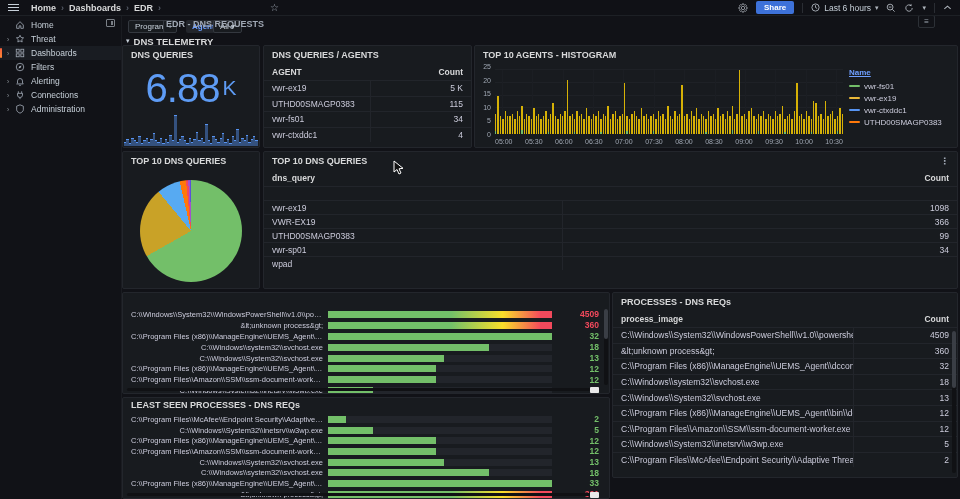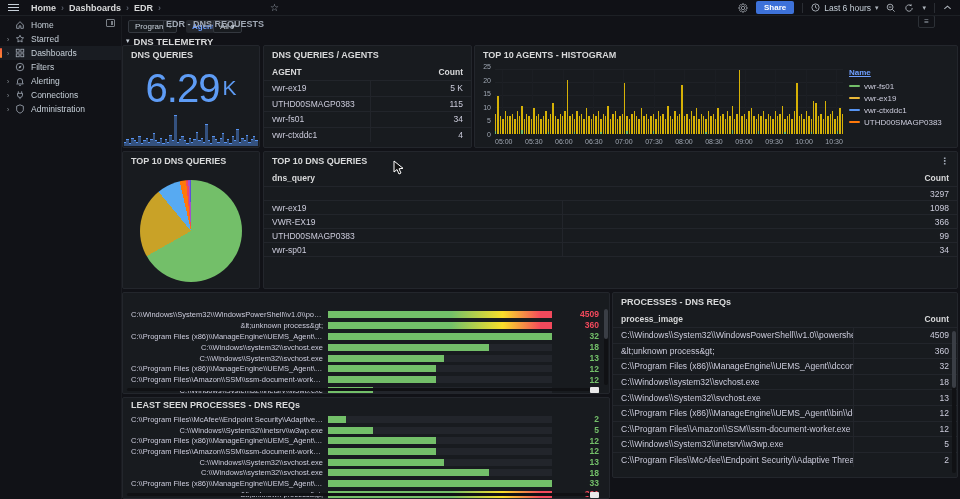--- a/index.html
+++ b/index.html
@@ -174,21 +174,21 @@
         </span>
         <span class="sb-label">Home</span>
       </div>
       <div class="sb-item">
         <span class="sb-chev">›</span>
         <span class="sb-icon">
           <svg width="10" height="10" viewBox="0 0 12 12">
             <path d="M6 1.5l1.3 2.7 3 .4-2.2 2.1.5 2.9L6 8.2 3.4 9.6l.5-2.9L1.7 4.6l3-.4z" fill="none" stroke="currentColor"></path>
           </svg>
         </span>
-        <span class="sb-label">Starred</span>
+        <span class="sb-label">Threat</span>
       </div>
       <div class="sb-item active">
         <span class="sb-chev">›</span>
         <span class="sb-icon">
           <svg width="10" height="10" viewBox="0 0 12 12">
             <rect x="1.5" y="1.5" width="3.5" height="3.5" fill="none" stroke="currentColor"></rect>
             <rect x="7" y="1.5" width="3.5" height="3.5" fill="none" stroke="currentColor"></rect>
             <rect x="1.5" y="7" width="3.5" height="3.5" fill="none" stroke="currentColor"></rect>
             <rect x="7" y="7" width="3.5" height="3.5" fill="none" stroke="currentColor"></rect>
           </svg>
@@ -246,21 +246,21 @@
 <div class="dash-menu-btn">≡</div>
 
 <div class="row-header">
   <span class="row-chev">▾</span>
   <span>DNS TELEMETRY</span>
 </div>
 
 <div class="panel" style="left:122px;top:45px;width:138px;height:103px;">
   <div class="p-title">DNS QUERIES</div>
   <div class="stat-wrap">
-    <span class="stat-num">6.29</span>
+    <span class="stat-num">6.88</span>
     <span class="stat-unit">K</span>
   </div>
   <div class="spark" id="spark">
       <i style="height: 12%;"></i>
       <i style="height: 20%;"></i>
       <i style="height: 8%;"></i>
       <i style="height: 24%;"></i>
       <i style="height: 16%;"></i>
       <i style="height: 12%;"></i>
       <i style="height: 28%;"></i>
@@ -565,39 +565,39 @@
   <div class="p-title">
     <span>TOP 10 DNS QUERIES</span>
     <span class="kebab">⋮</span>
   </div>
   <div class="tbl">
       <div class="thead">
         <span class="c1" style="width: 43%; border-right: none;">dns_query</span>
         <span class="c2" style="flex: 1 1 0%;">Count</span>
       </div>
       <div class="tr" style="height: 14px;">
-        <span class="c2" style="flex: 1 1 0%;">3297</span>
       </div>
       <div class="tr" style="height: 14px;">
         <span class="c1" style="width: 43%;">vwr-ex19</span>
         <span class="c2" style="flex: 1 1 0%;">1098</span>
       </div>
       <div class="tr" style="height: 14px;">
         <span class="c1" style="width: 43%;">VWR-EX19</span>
         <span class="c2" style="flex: 1 1 0%;">366</span>
       </div>
       <div class="tr" style="height: 14px;">
         <span class="c1" style="width: 43%;">UTHD00SMAGP0383</span>
         <span class="c2" style="flex: 1 1 0%;">99</span>
       </div>
       <div class="tr" style="height: 14px;">
         <span class="c1" style="width: 43%;">vwr-sp01</span>
         <span class="c2" style="flex: 1 1 0%;">34</span>
       </div>
       <div class="tr" style="height: 14px;">
+        <span class="c1" style="width: 43%;">wpad</span>
       </div>
     </div>
 </div>
 
 <div class="panel" style="left:122px;top:292px;width:488px;height:102px;">
   <div class="gauge">
       <div class="g-row" style="height: 10.9px;">
         <span class="g-label">C:\\Windows\\System32\\WindowsPowerShell\\v1.0\\powershell.exe</span>
         <span class="g-track">
           <span class="g-fill red" style="width: 100%;"></span>

